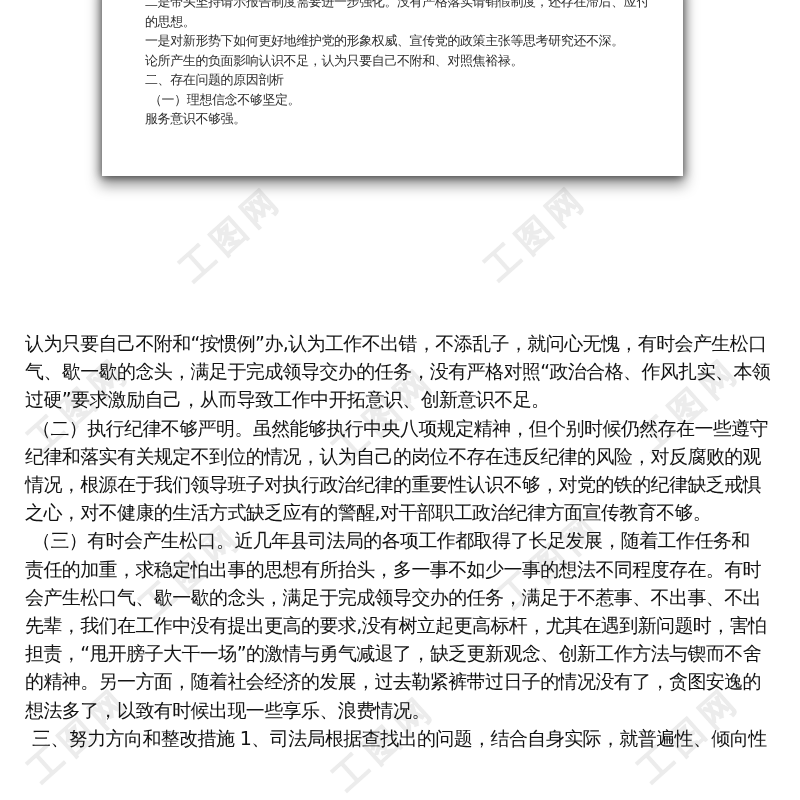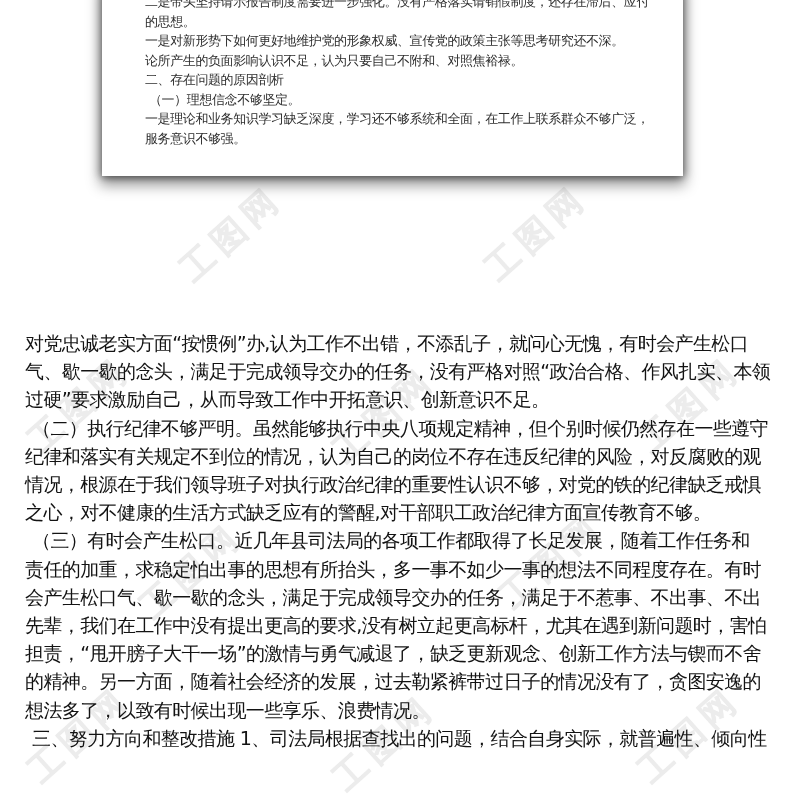--- a/index.html
+++ b/index.html
@@ -83,27 +83,26 @@
 <span class="wm" style="left:628px; top:712px;">工图网</span>
 
 <div class="page">
   <div class="page-text">
     <div class="ln">二是带头坚持请示报告制度需要进一步强化。没有严格落实请销假制度，还存在滞后、应付</div>
     <div class="ln">的思想。</div>
     <div class="ln">一是对新形势下如何更好地维护党的形象权威、宣传党的政策主张等思考研究还不深。</div>
     <div class="ln">论所产生的负面影响认识不足，认为只要自己不附和、对照焦裕禄。</div>
     <div class="ln">二、存在问题的原因剖析</div>
     <div class="ln ind">（一）理想信念不够坚定。</div>
-    <div class="ln">一是理论和业务知识学习缺乏深度，学习还不够系统和全面，在工作上联系群众不够广泛，</div>
     <div class="ln">服务意识不够强。</div>
   </div>
 </div>
 
 <div class="body-text">
-  <div class="ln">对党忠诚老实方面“按惯例”办,认为工作不出错，不添乱子，就问心无愧，有时会产生松口</div>
+  <div class="ln">认为只要自己不附和“按惯例”办,认为工作不出错，不添乱子，就问心无愧，有时会产生松口</div>
   <div class="ln">气、歇一歇的念头，满足于完成领导交办的任务，没有严格对照“政治合格、作风扎实、本领</div>
   <div class="ln">过硬”要求激励自己，从而导致工作中开拓意识、创新意识不足。</div>
   <div class="ln ind">（二）执行纪律不够严明。虽然能够执行中央八项规定精神，但个别时候仍然存在一些遵守</div>
   <div class="ln">纪律和落实有关规定不到位的情况，认为自己的岗位不存在违反纪律的风险，对反腐败的观</div>
   <div class="ln">情况，根源在于我们领导班子对执行政治纪律的重要性认识不够，对党的铁的纪律缺乏戒惧</div>
   <div class="ln">之心，对不健康的生活方式缺乏应有的警醒,对干部职工政治纪律方面宣传教育不够。</div>
   <div class="ln ind">（三）有时会产生松口。近几年县司法局的各项工作都取得了长足发展，随着工作任务和</div>
   <div class="ln">责任的加重，求稳定怕出事的思想有所抬头，多一事不如少一事的想法不同程度存在。有时</div>
   <div class="ln">会产生松口气、歇一歇的念头，满足于完成领导交办的任务，满足于不惹事、不出事、不出</div>
   <div class="ln">先辈，我们在工作中没有提出更高的要求,没有树立起更高标杆，尤其在遇到新问题时，害怕</div>

